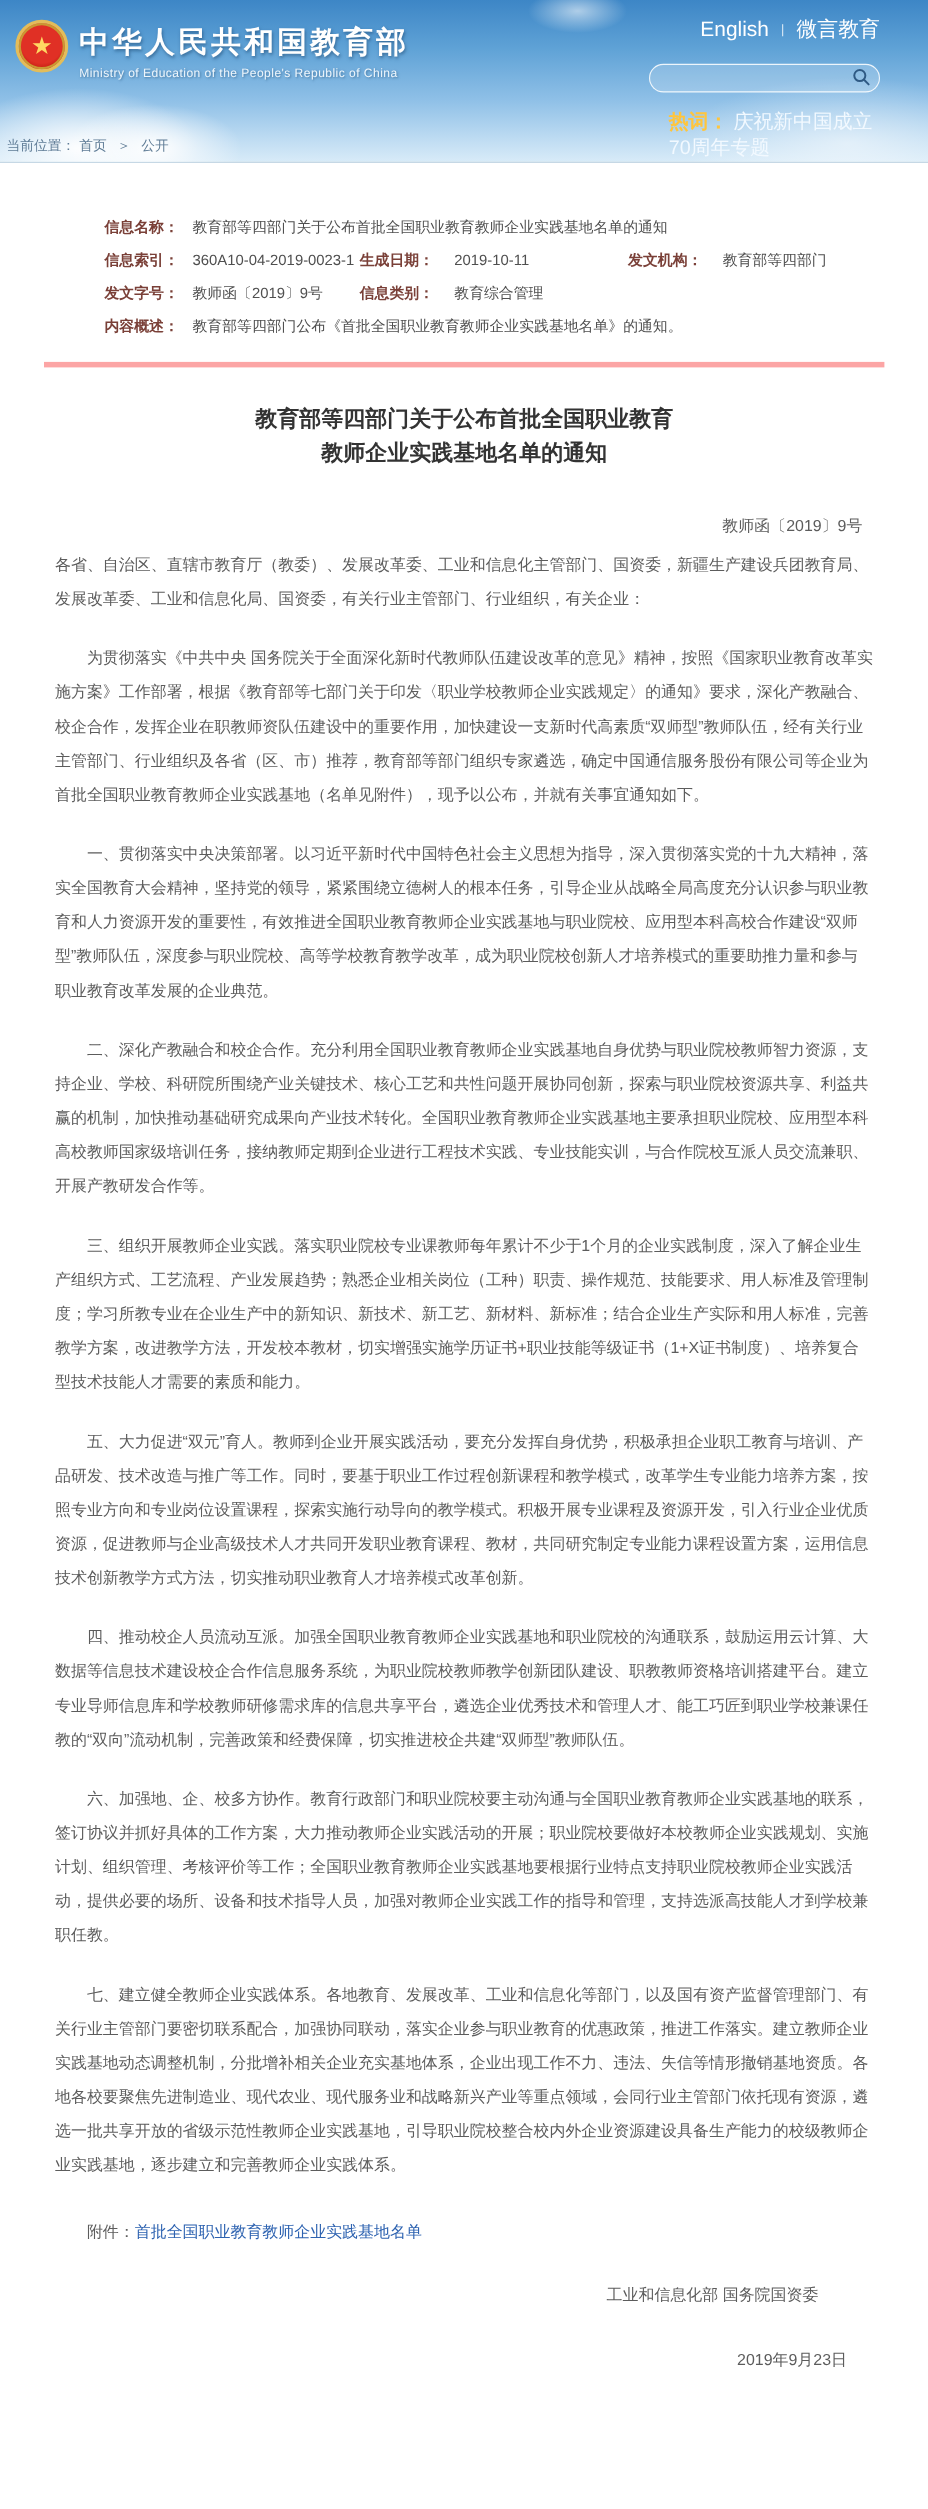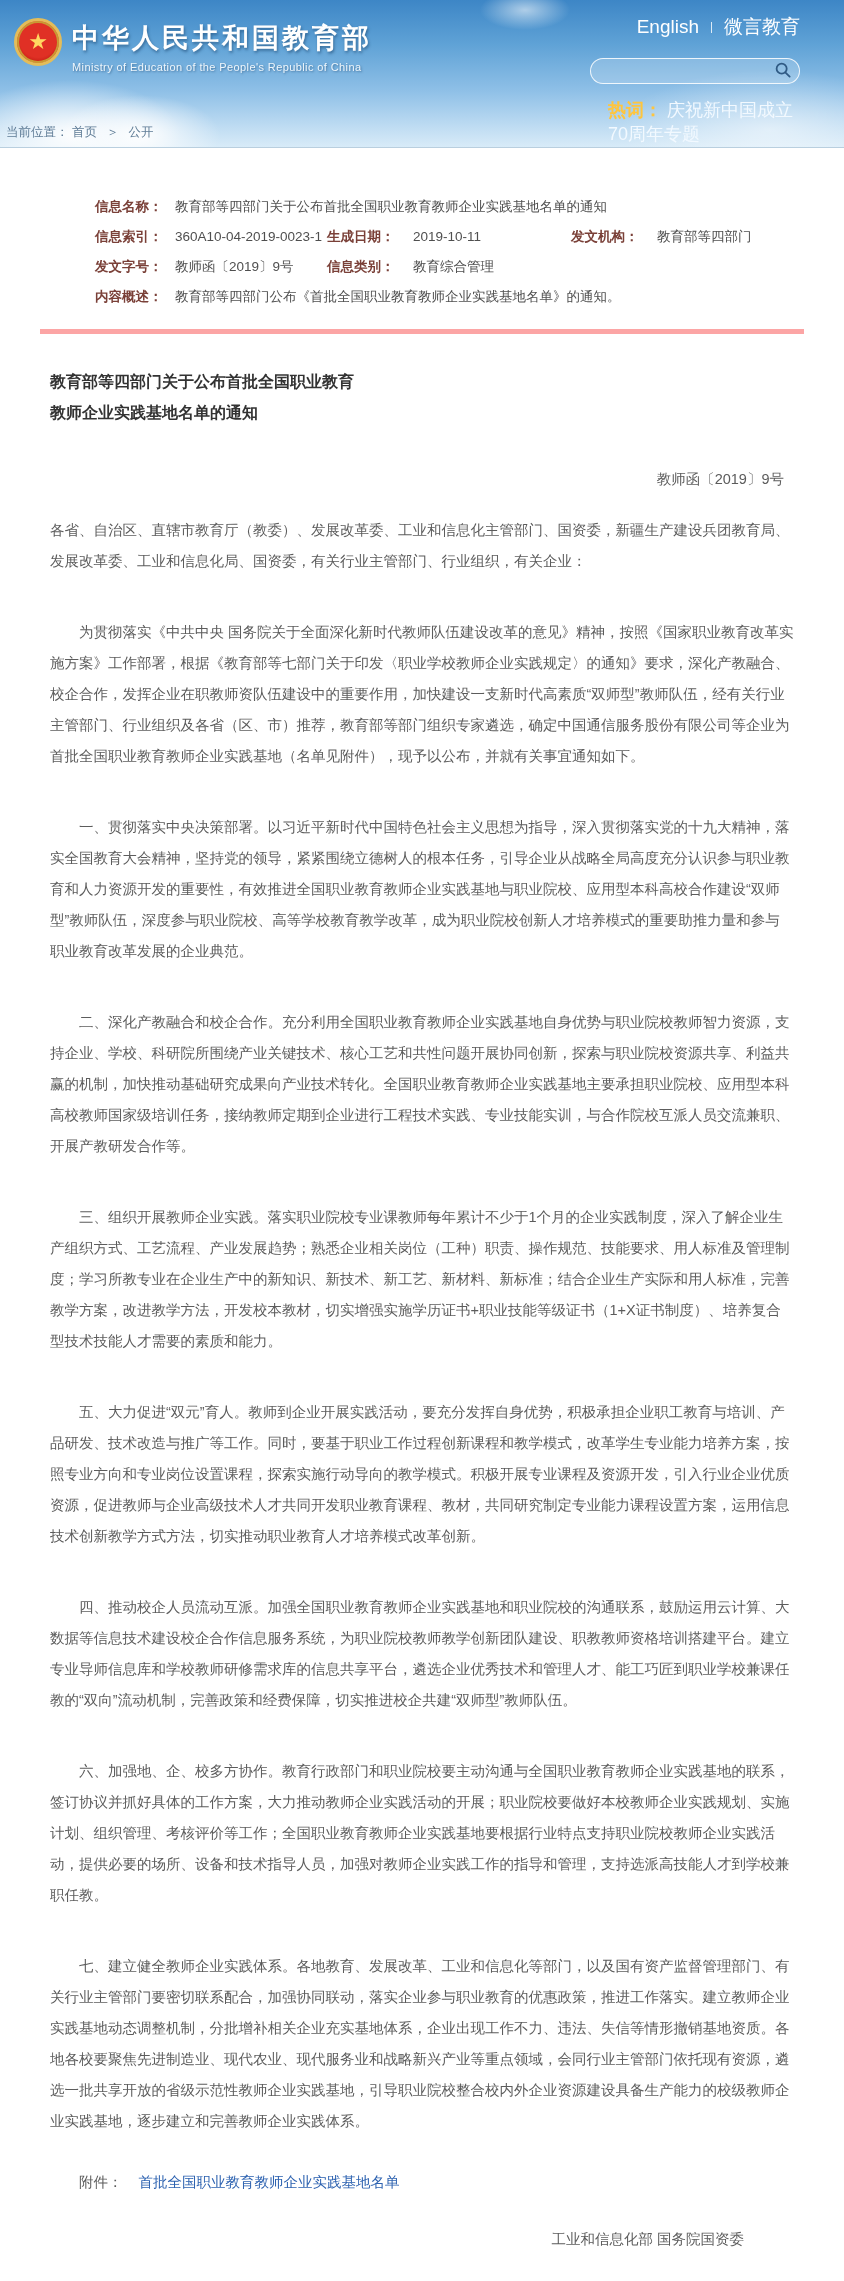--- a/index.html
+++ b/index.html
@@ -49,27 +49,27 @@
 
   .info-grid { display:grid; grid-template-columns:80px 152px 86px 158px 86px 1fr;
                row-gap:7px; padding:48px 0 20px 55px; font-size:13.5px; line-height:1.7;
                border-bottom:5px solid #fca5a5; }
   .info-label { font-weight:bold; color:#7a4038; white-space:nowrap; }
   .info-value { color:#4f4f4f; }
   .span-rest { grid-column:2 / -1; }
   .span-two  { grid-column:4 / -1; }
 
   .article { padding:0 10px; color:#5c5c5c; font-size:14.5px; line-height:31px; }
-  .doc-title { margin-top:32px; color:#333; font-size:16px; font-weight:bold; line-height:31px; }
+  .doc-title { margin-top:32px; text-align:center; color:#333; font-size:20px; font-weight:bold; line-height:31px; }
   .doc-number { text-align:right; padding-right:10px; margin-top:36px; font-size:14.5px; color:#5c5c5c; }
-  .salutation { margin-top:20px; }
-  .para { margin-top:40px; text-indent:2em; }
+  .salutation { margin-top:4px; }
+  .para { margin-top:23px; text-indent:2em; }
 
   .attachment { margin-top:30px; text-indent:2em; }
-  .attachment a { color:#2d62b0; text-decoration:none;margin-left:16px; }
+  .attachment a { color:#2d62b0; text-decoration:none; }
 
   .sig { text-align:right; padding-right:50px; }
   .sig1 { margin-top:46px; }
   .sig2 { margin-top:26px; }
   .doc-date { text-align:right; padding-right:24px; margin-top:28px; }
 </style>
 </head>
 <body>
 
 <div class="page">

